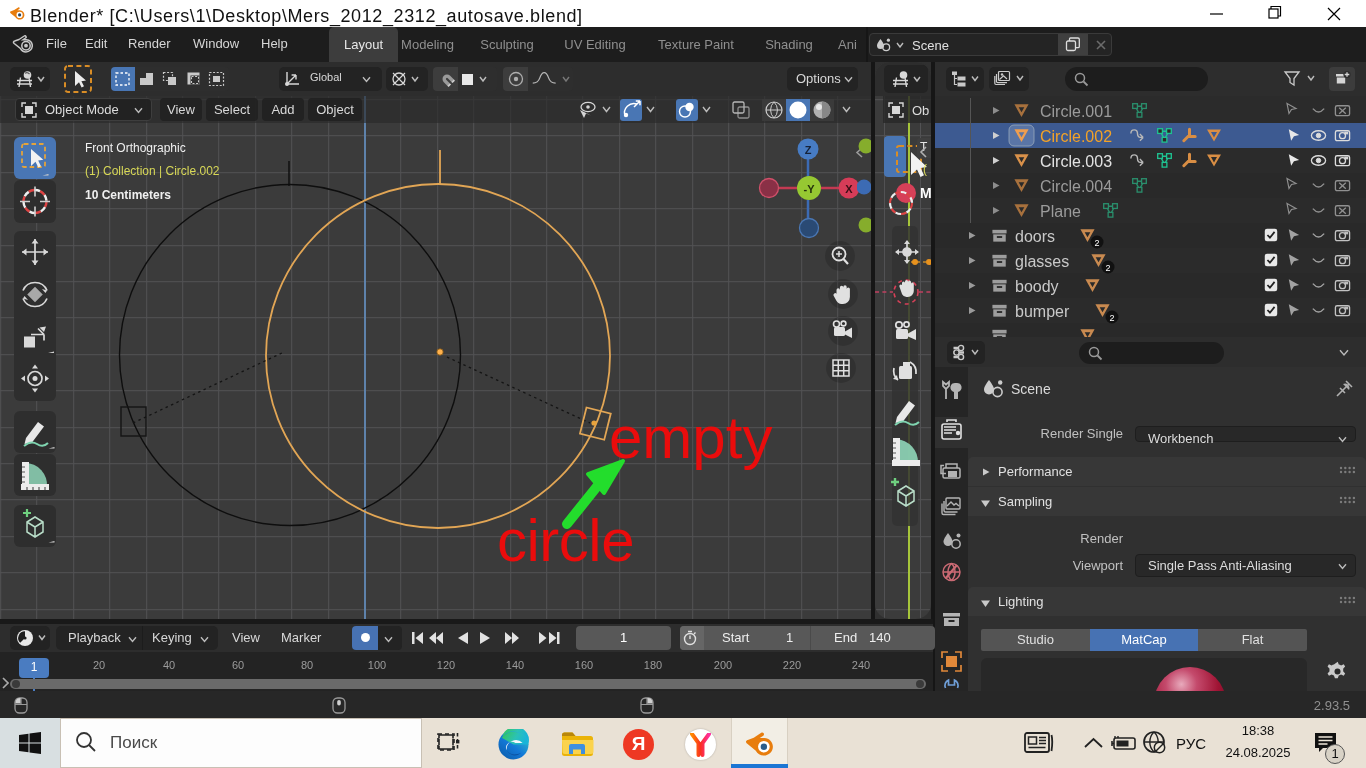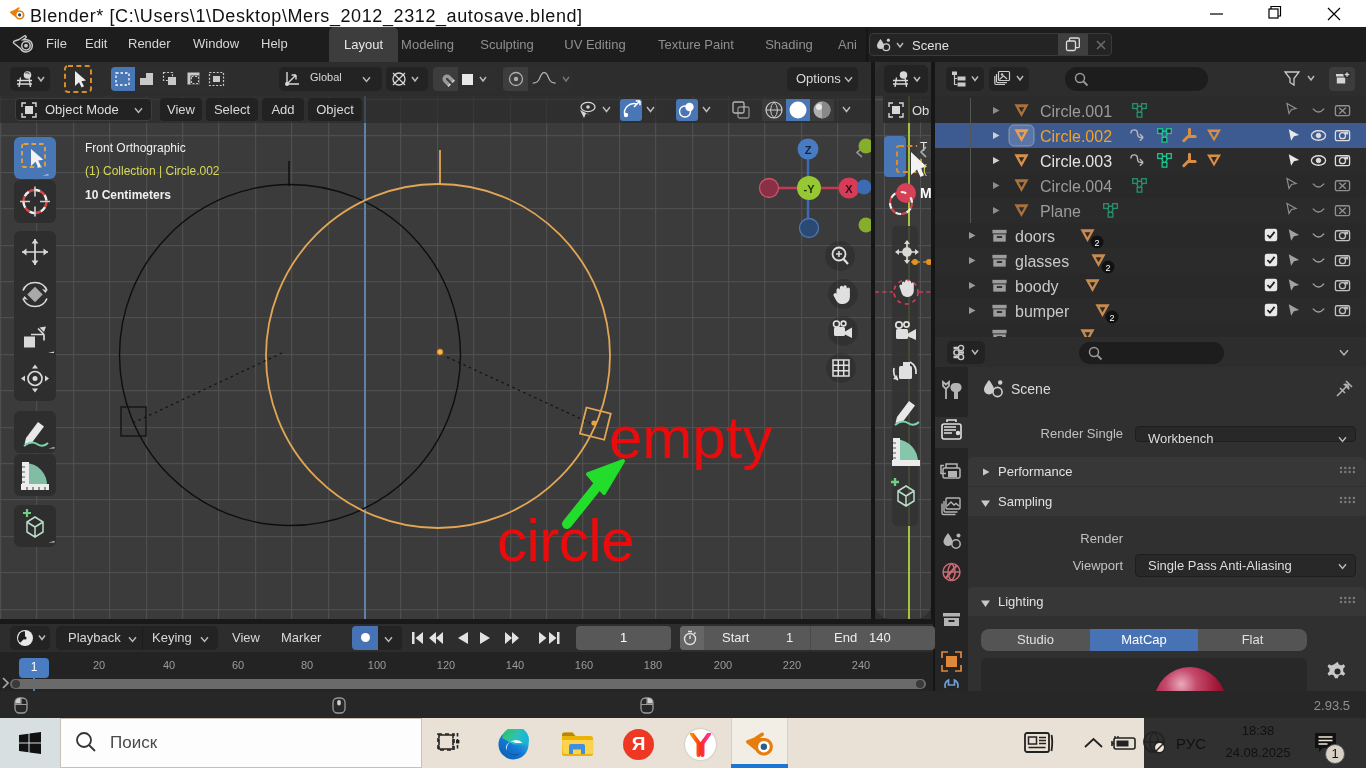--- a/index.html
+++ b/index.html
@@ -42,21 +42,21 @@
 .drop{background:#282828;border:1px solid #1e1e1e;border-radius:4px;color:#dcdcdc;font-size:13px;}
 .plabel{color:#c0c0c0;font-size:13px;text-align:right;}
 
 #timeline{left:0;top:619px;width:933px;height:72px;background:#232323;}
 #tlhdr{left:0;top:5px;width:933px;height:28px;background:#2d2d2d;}
 #tlruler{left:0;top:33px;width:933px;height:26px;background:#232323;}
 .fnum{position:absolute;top:7px;font-size:11px;color:#9b9b9b;transform:translateX(-50%);}
 
 #statusbar{left:0;top:691px;width:1366px;height:27px;background:#272727;color:#8d8d8d;font-size:12px;}
 
-#taskbar{left:0;top:718px;width:1144px;height:50px;background:#e9e1d5;}
+#taskbar{left:0;top:718px;width:1366px;height:50px;background:#e9e1d5;}
 </style>
 </head>
 <body>
 
 <div id="titlebar" class="abs">
  <svg class="abs" style="left:9px;top:6px" width="16" height="16" viewBox="0 0 16 16">
   <path d="M5.2 4.1 L9.2 1.5 C9.6 1.2 10.2 1.3 10.5 1.7 C10.8 2.1 10.7 2.7 10.3 3 L8.4 4.3 L10.9 4.3 C13.5 4.4 15.4 6.5 15.4 8.9 C15.4 11.5 13.2 13.6 10.6 13.6 C8.7 13.6 7.1 12.5 6.3 11 L1.6 7.2 C1.6 7.2 0.9 6.6 1.1 6 C1.3 5.4 2 5.3 2 5.3 Z" fill="#e87d0d"></path>
   <circle cx="10.6" cy="8.9" r="3.1" fill="#fff"></circle>
   <circle cx="10.6" cy="8.9" r="1.6" fill="#2a4a6a"></circle>
  </svg>
@@ -843,21 +843,21 @@
           <circle cx="6.3" cy="2" r="1.2"></circle>
           <circle cx="10.6" cy="2" r="1.2"></circle>
           <circle cx="14.9" cy="2" r="1.2"></circle>
           <circle cx="2" cy="6" r="1.2"></circle>
           <circle cx="6.3" cy="6" r="1.2"></circle>
           <circle cx="10.6" cy="6" r="1.2"></circle>
           <circle cx="14.9" cy="6" r="1.2"></circle>
         </g>
       </svg>
  </div>
- <div class="abs" style="left:46px;top:292px;width:326px;height:22px;background:#545454;border-radius:8px;font-size:13px;color:#e0e0e0">
+ <div class="abs" style="left:46px;top:292px;width:326px;height:22px;background:#545454;border-radius:2px;font-size:13px;color:#e0e0e0">
   <div class="abs" style="left:0;width:109px;text-align:center;top:3px">Studio</div>
   <div class="abs" style="left:109px;width:108px;height:22px;background:#4772b3;text-align:center;color:#fff">
         <div style="margin-top:3px">MatCap</div>
       </div>
   <div class="abs" style="left:217px;width:109px;text-align:center;top:3px">Flat</div>
  </div>
  <div class="abs" style="left:46px;top:321px;width:326px;height:33px;background:#282828;border-radius:6px 6px 0 0;overflow:hidden">
   <div class="abs" style="left:173px;top:9px;width:72px;height:72px;border-radius:50%;
     background:radial-gradient(circle at 38% 24%,#e8aabc 0%,#c44a6c 22%,#a01434 52%,#700c24 78%,#380410 100%);"></div>
  </div>

